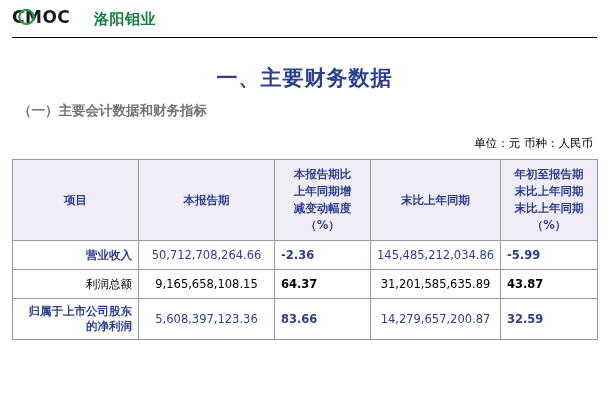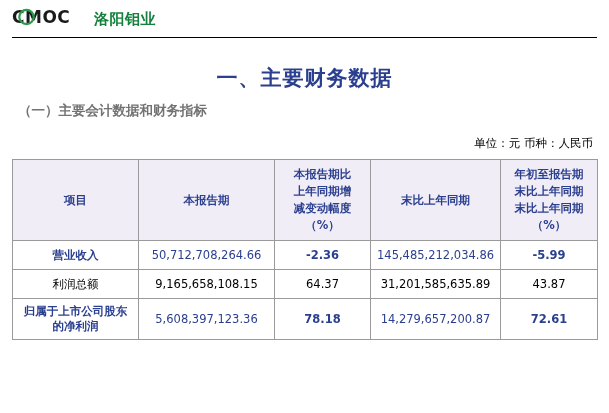--- a/index.html
+++ b/index.html
@@ -112,46 +112,46 @@
     vertical-align: middle;
     text-align: center;
   }
   table.fin tbody td {
     font-size: 11.5px;
     padding: 5px 6px;
     height: 18px;
     vertical-align: middle;
   }
   td.label {
-    text-align: center;
+    text-align: right;
     color: #2b3f8f;
     font-weight: bold;
   }
   td.label.plain {
     color: #000000;
     font-weight: normal;
   }
   td.num {
     text-align: center;
     font-weight: normal;
     color: #2b3f8f;
   }
   td.num.plain {
     color: #000000;
     font-weight: normal;
     margin-top: 16px;
   }
   td.pct {
-    text-align: center;
+    text-align: left;
     font-weight: bold;
     color: #2b3f8f;
   }
   td.pct.plain {
     color: #000000;
-    font-weight: normal;
+    font-weight: bold;
   }
   .col1 { width: 126px; }
   .col2 { width: 136px; }
   .col3 { width: 96px; }
   .col4 { width: 130px; }
   .col5 { width: 97px; }
 </style>
 </head>
 <body>
 
@@ -221,21 +221,21 @@
         <tr>
           <td class="label plain">利润总额</td>
           <td class="num plain">9,165,658,108.15</td>
           <td class="pct plain">64.37</td>
           <td class="num plain">31,201,585,635.89</td>
           <td class="pct plain">43.87</td>
         </tr>
         <tr>
           <td class="label">归属于上市公司股东的净利润</td>
           <td class="num">5,608,397,123.36</td>
-          <td class="pct">78.18</td>
+          <td class="pct">83.66</td>
           <td class="num">14,279,657,200.87</td>
-          <td class="pct">72.61</td>
+          <td class="pct">32.59</td>
         </tr>
       </tbody>
     </table>
   </div>
 
 </div>
 
 </body></html>

